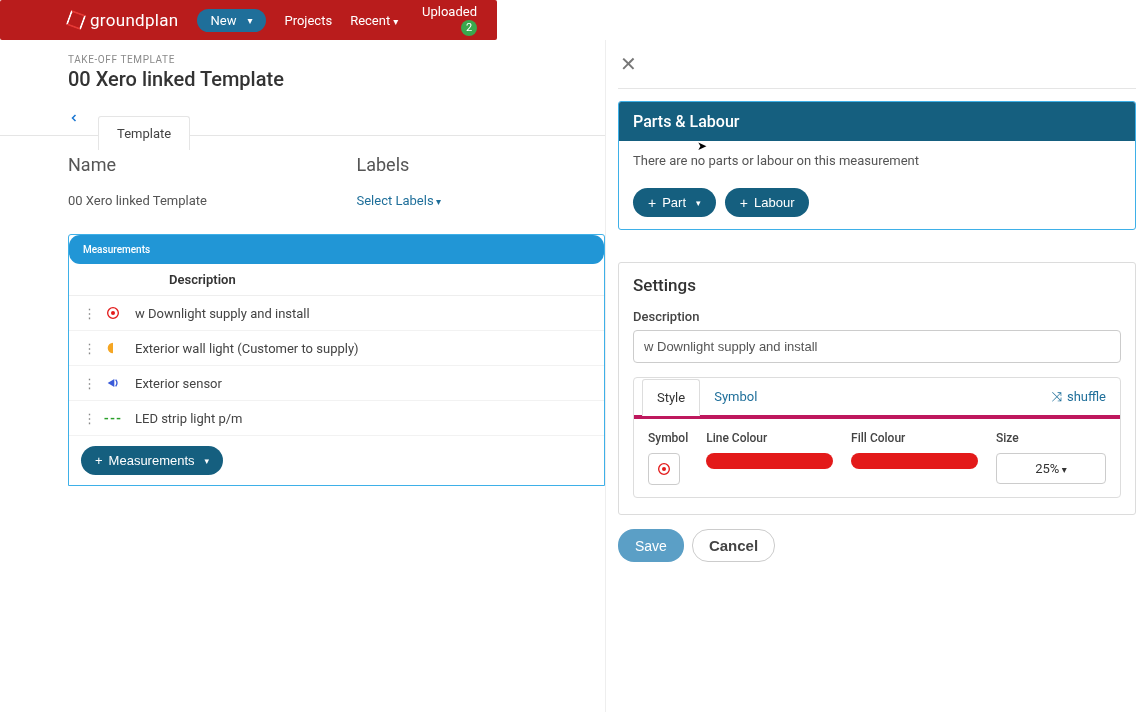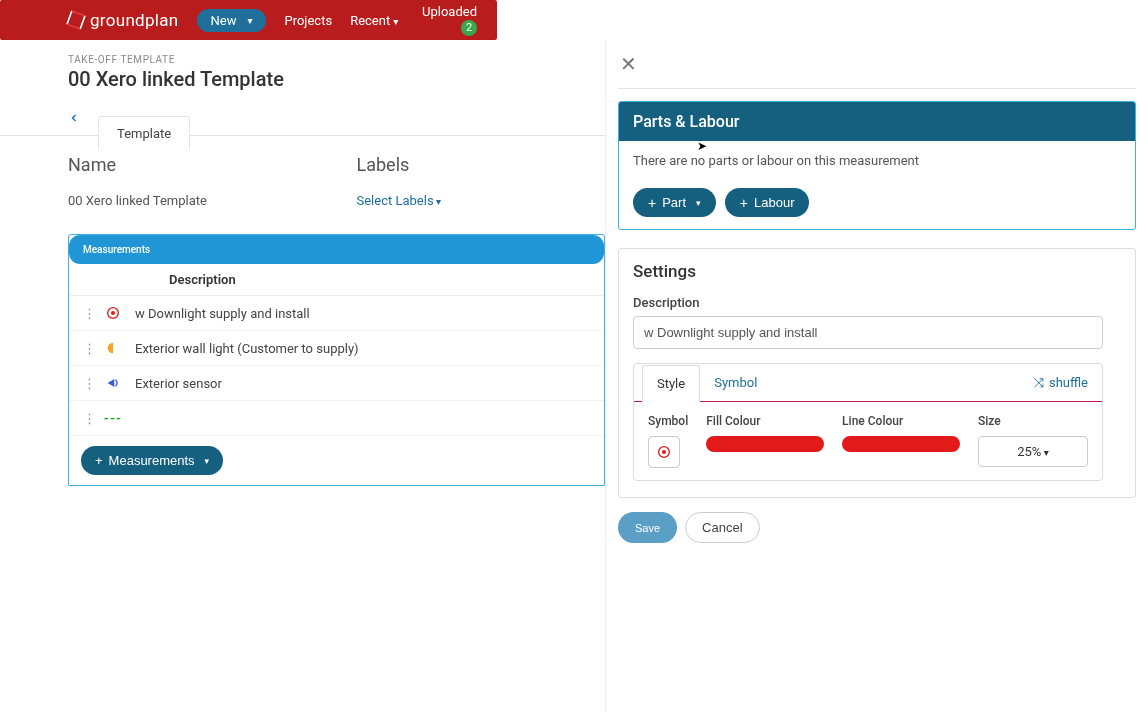--- a/index.html
+++ b/index.html
@@ -241,22 +241,22 @@
     gap: 6px;
     cursor: pointer;
     margin-right: 6px;
   }
   .pill-btn .plus { font-size: 14px; line-height: 1; }
   .pill-btn.part::after { content: "▾"; font-size: 9px; margin-left: 4px;}
 
   .section-settings {
     border: 1px solid #dcdcdc;
     border-radius: 3px;
-    margin-top: 18px;
-    padding: 12px 32px 16px 14px;
+    margin-top: 32px;
+    padding: 12px 14px 16px 14px;
   }
   .settings-title {
     font-size: 17px;
     font-weight: 500;
     margin-bottom: 14px;
   }
   .field-lbl {
     font-size: 13px;
     color: #444;
     margin-bottom: 6px;
@@ -271,21 +271,21 @@
     color: #555;
     margin-bottom: 14px;
   }
   .style-box {
     border: 1px solid #ddd;
     border-radius: 4px;
   }
   .style-tabs {
     display: flex;
     align-items: center;
-    border-bottom: 1px solid #be185d;
+    border-bottom: 4px solid #be185d;
     padding: 0 14px 0 8px;
     position: relative;
   }
   .s-tab {
     padding: 10px 14px;
     font-size: 13px;
     color: #1f6f9a;
     cursor: pointer;
   }
   .s-tab.active {
@@ -342,31 +342,32 @@
     margin-top: 14px;
     display: flex;
     gap: 8px;
   }
   .btn-save {
     background: #5b9fc6;
     color: #fff;
     border: none;
     border-radius: 16px;
     padding: 7px 17px;
-    font-size: 11px;
+    font-size: 14px;
     cursor: pointer;
   }
   .btn-cancel {
     background: #fff;
     color: #444;
     border: 1px solid #ccc;
     border-radius: 16px;
     padding: 7px 16px;
-    font-size: 13px;
-    cursor: pointer;
+    font-size: 15px;
+    cursor: pointer;
+    font-weight: bold;
   }
   .cursor-fake {
     position: absolute;
     top: 139px; left: 697px;
     font-size: 12px;
     color: #000;
     pointer-events: none;
   }
 </style>
 </head>
@@ -448,20 +449,21 @@
               <path d="M4 12 L14 6 L14 18 Z" fill="#3a5bd9"></path>
               <path d="M16 7 Q20 12 16 17" fill="none" stroke="#3a5bd9" stroke-width="2"></path>
             </svg>
         </span>
         <span class="row-desc">Exterior sensor</span>
       </div>
 
       <div class="measure-row">
         <span class="row-drag">⋮</span>
         <span class="row-icon" style="color:#2aa02a;font-weight:bold;letter-spacing:1px;">---</span>
+        <span class="row-desc">LED strip light p/m</span>
       </div>
 
       <button class="btn-measure">
         <span class="plus">+</span>
         <span>Measurements</span>
       </button>
     </div>
   </div>
 
   <div class="right-col">
@@ -502,25 +504,25 @@
           <div class="style-col">
             <div class="style-lbl">Symbol</div>
             <div class="sym-chip">
               <svg width="16" height="16" viewBox="0 0 24 24">
                   <circle cx="12" cy="12" r="8" fill="none" stroke="#e31a1a" stroke-width="2"></circle>
                   <circle cx="12" cy="12" r="3" fill="#e31a1a"></circle>
                 </svg>
             </div>
           </div>
           <div class="style-col flex-g">
-            <div class="style-lbl">Fill Colour</div>
+            <div class="style-lbl">Line Colour</div>
             <div class="color-bar" style="background:#e31a1a;"></div>
           </div>
           <div class="style-col flex-g">
-            <div class="style-lbl">Line Colour</div>
+            <div class="style-lbl">Fill Colour</div>
             <div class="color-bar" style="background:#e31a1a;"></div>
           </div>
           <div class="style-col" style="min-width:110px;">
             <div class="style-lbl">Size</div>
             <div class="size-drop">25%</div>
           </div>
         </div>
       </div>
     </div>
 

